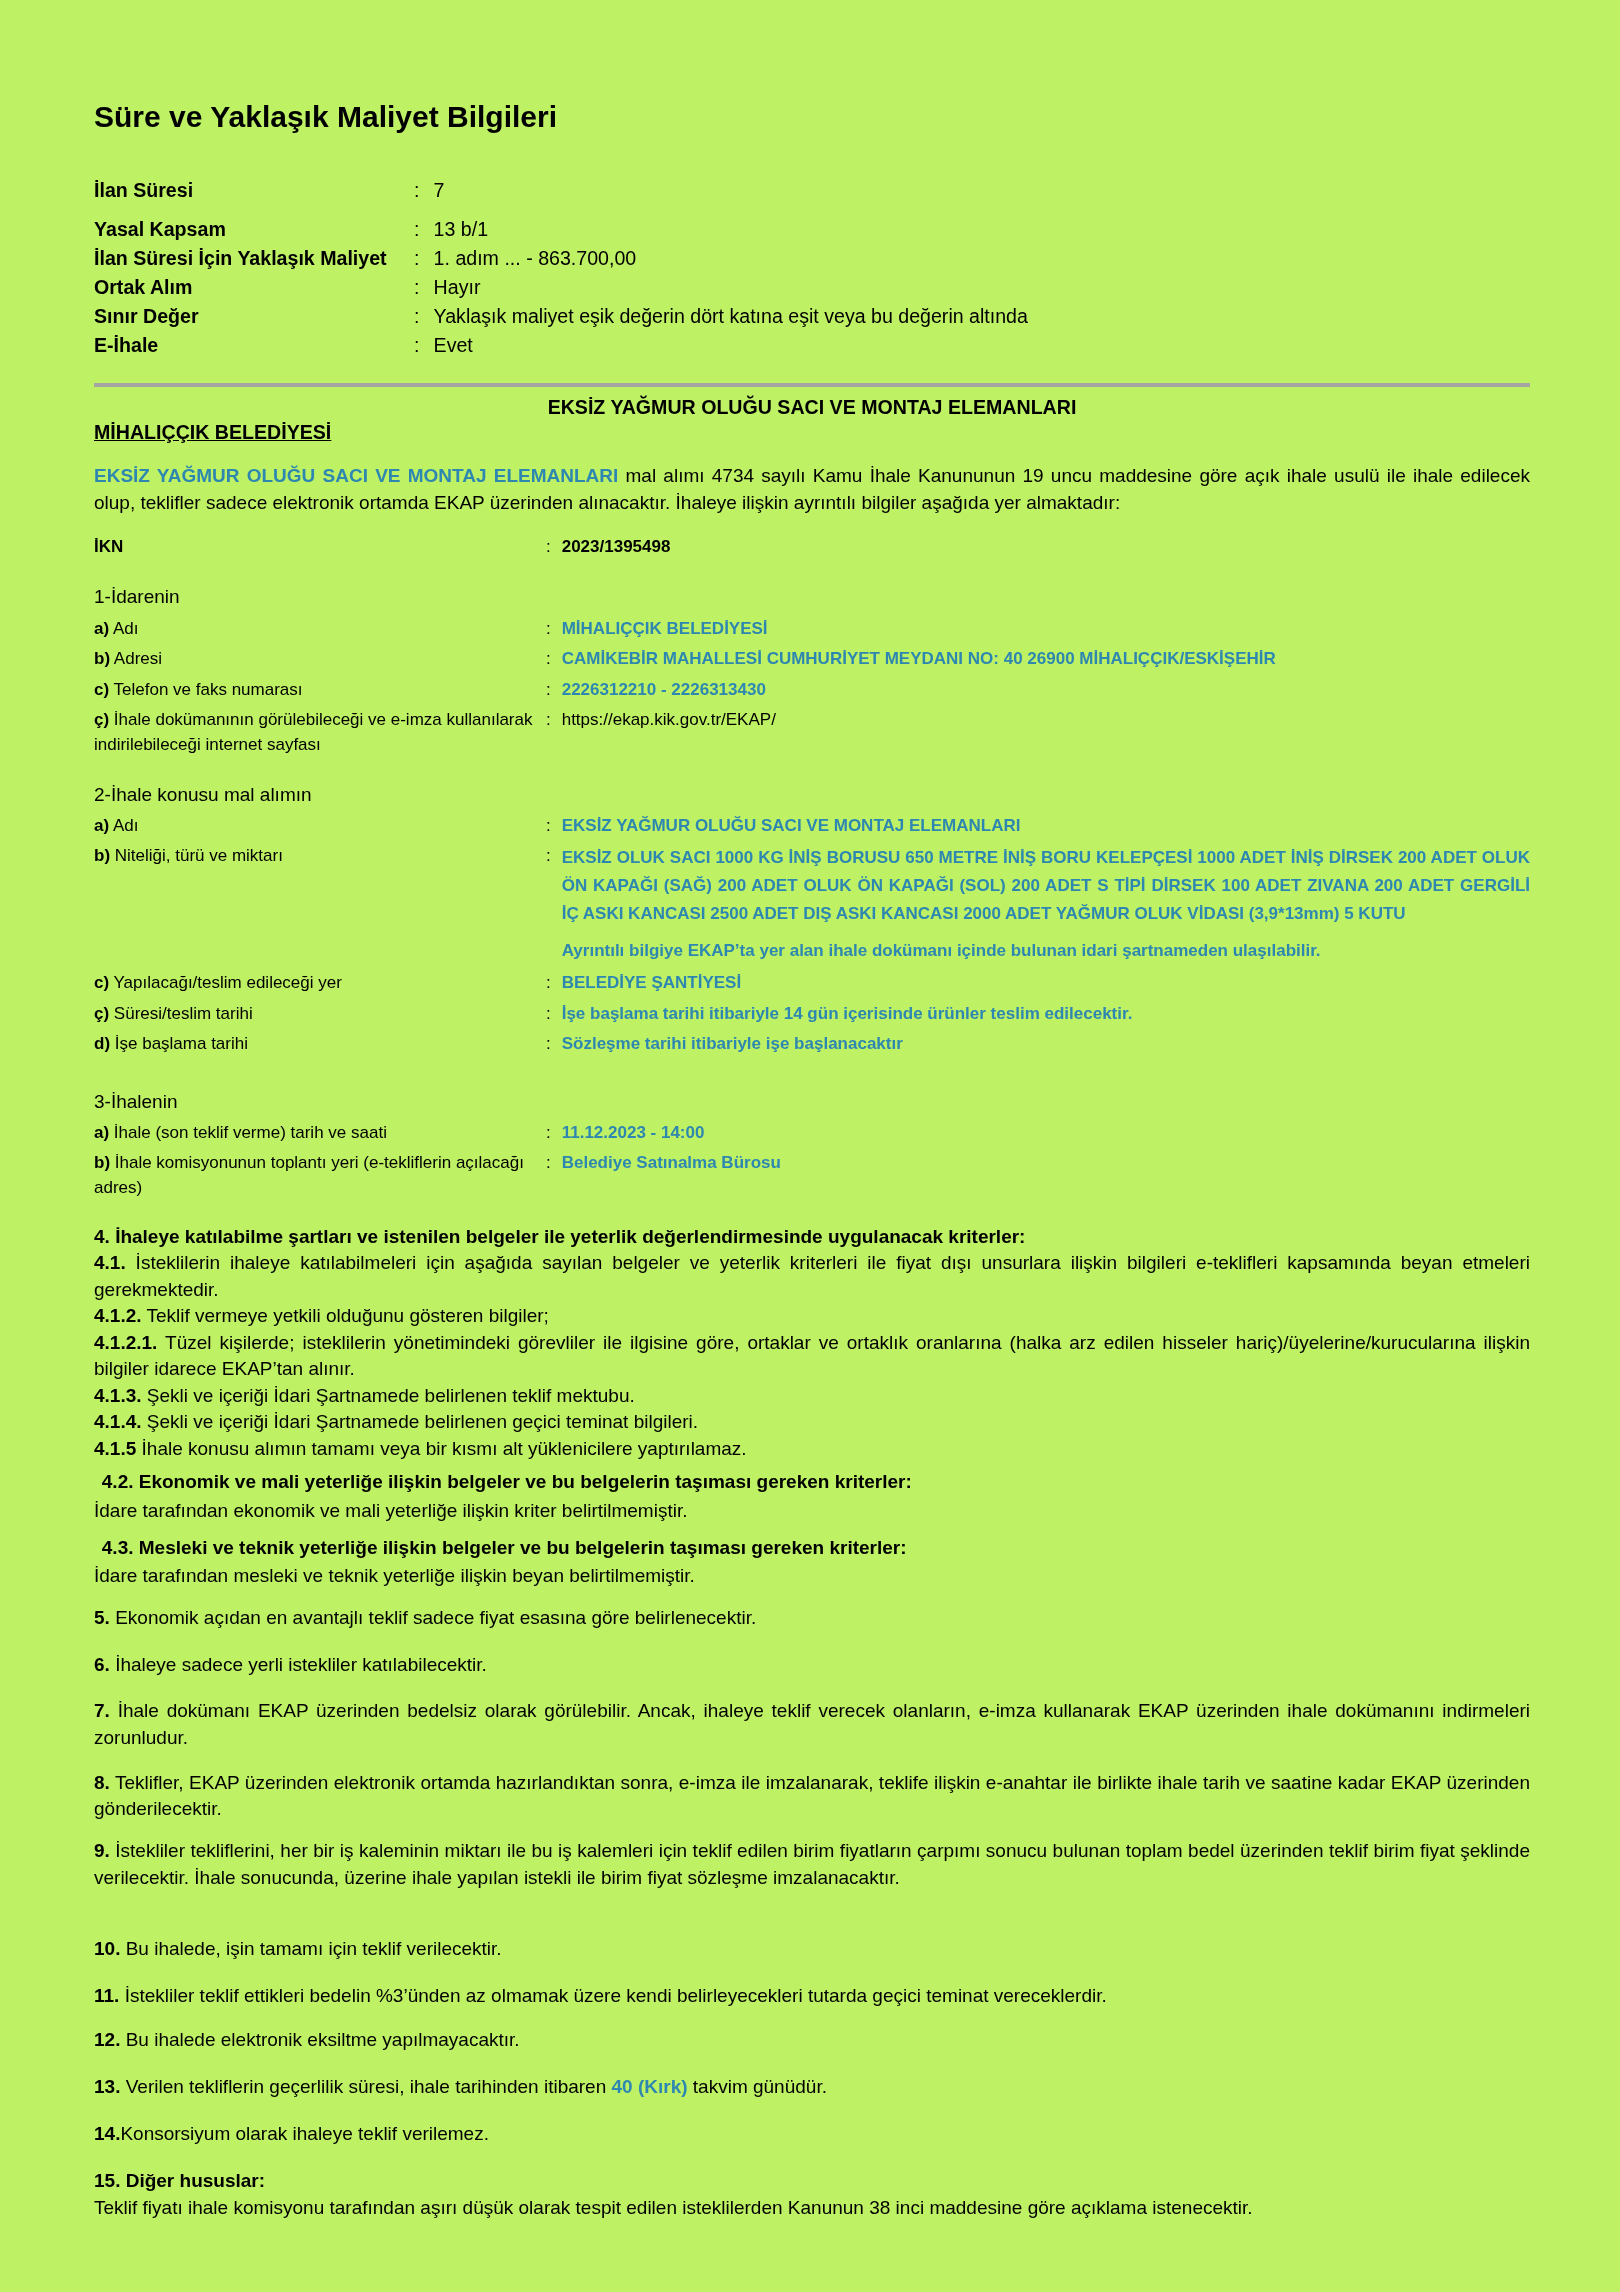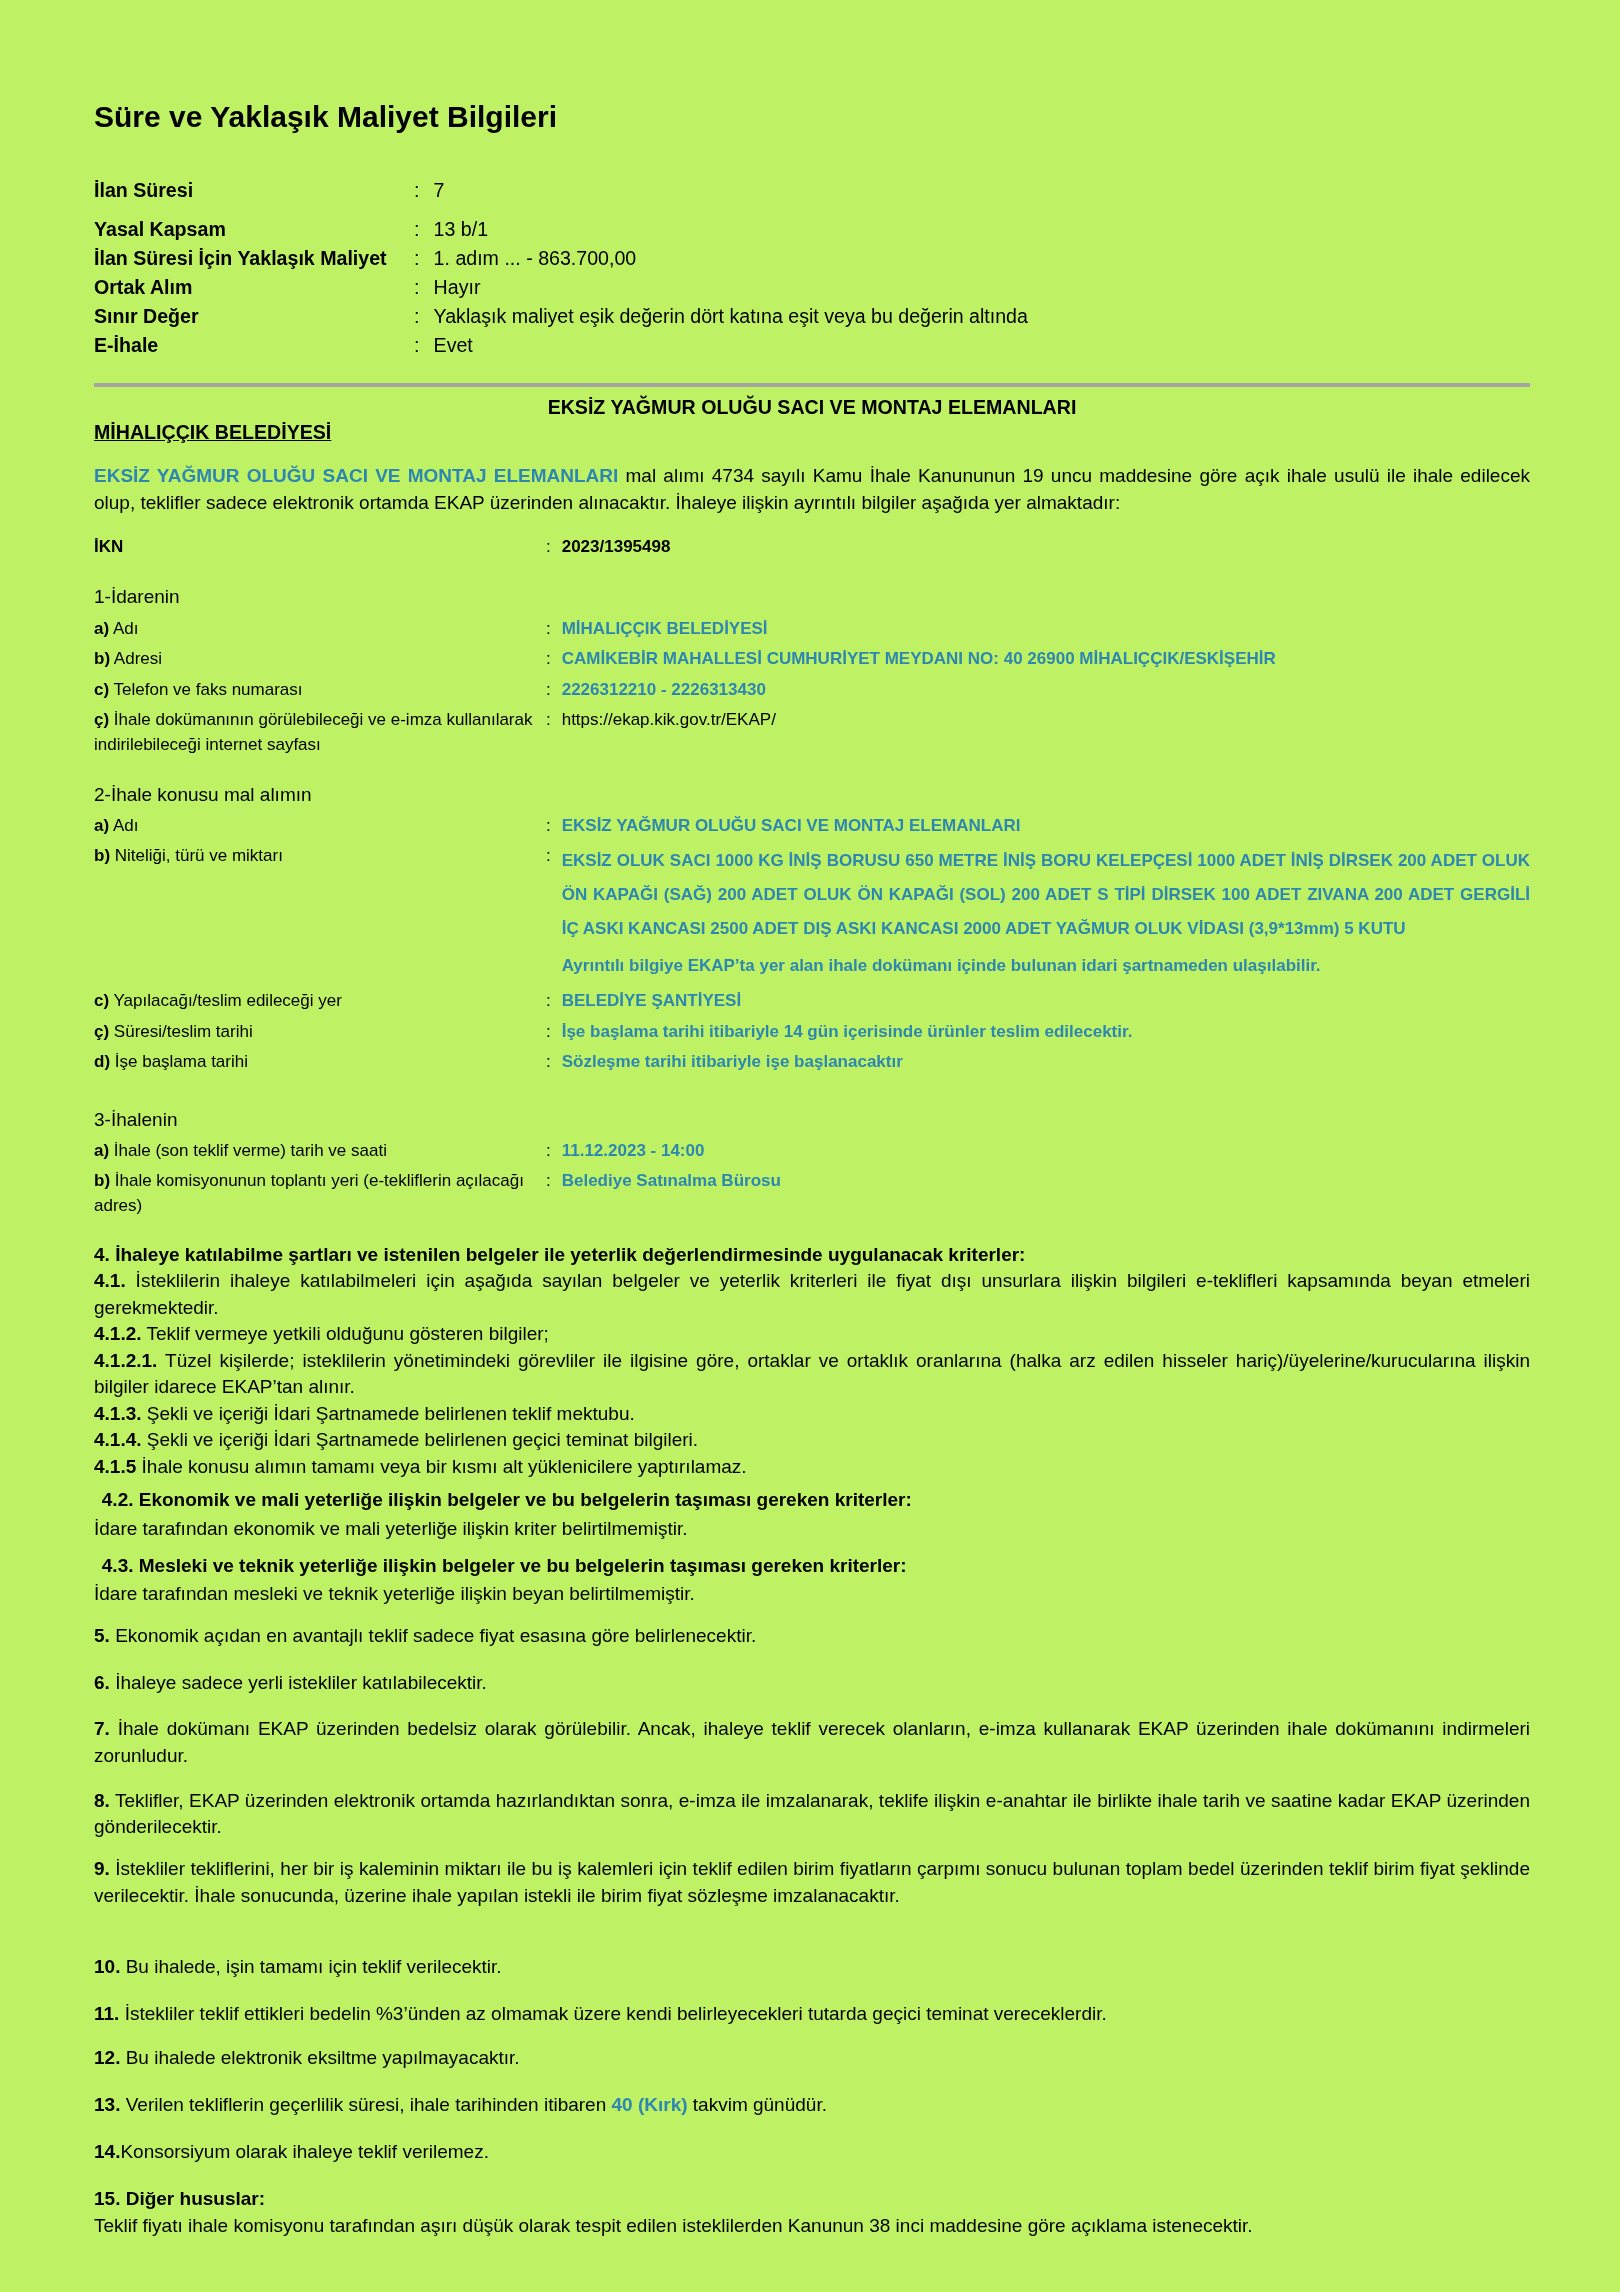--- a/index.html
+++ b/index.html
@@ -34,22 +34,22 @@
   .kv { display:flex; font-size:17px; line-height:24.5px; }
   .kv + .kv { margin-top:5.9px; }
   .kv-label { flex:none; width:452px; }
   .kv-colon { flex:none; width:15.7px; }
   .kv-value { flex:1; }
   .pfx { font-weight:bold; }
   .ikn { margin-top:6.9px; }
   .ikn .kv-label, .ikn .kv-value { font-weight:bold; }
   .sec-h { font-size:19px; line-height:24.5px; margin-top:25.5px; margin-bottom:6.9px; }
   .sec-h.sec-h3 { margin-top:33px; }
-  .val-tight { line-height:34px; text-align:justify; }
-  .note { margin-top:3px; }
+  .val-tight { line-height:28px; text-align:justify; }
+  .note { margin-top:9px; }
 
   
   .arts { margin-top:23.5px; font-size:19px; }
   .art { margin:0; line-height:26.5px; text-align:justify; }
   .art .num { font-weight:bold; }
   .art-bold span { font-weight:bold; }
   .indent-sm { padding-left:7.8px; }
   .mt1{margin-top:1px;} .mt2{margin-top:2px;} .mt7{margin-top:6.9px;} .mt11{margin-top:10.8px;}
   .mt16{margin-top:15.7px;} .mt18{margin-top:17.6px;} .mt19{margin-top:18.6px;} .mt20{margin-top:19.6px;}
   .mt21{margin-top:20.6px;} .mt30{margin-top:15px;} .mt46{margin-top:45px;}

